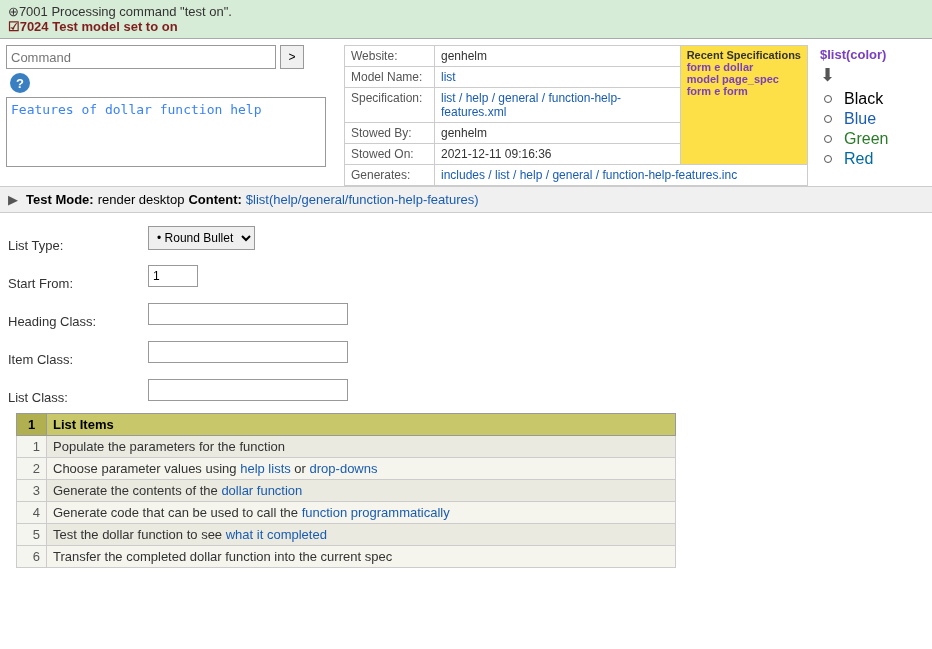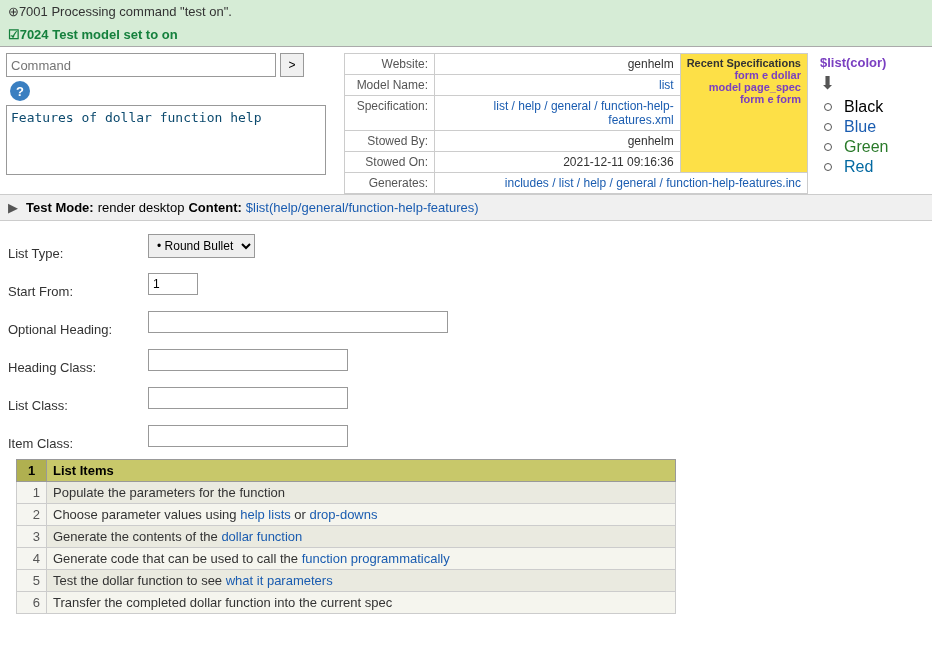--- a/index.html
+++ b/index.html
@@ -4,21 +4,21 @@
   <style>
     * { box-sizing: border-box; margin: 0; padding: 0; }
     body { font-family: Arial, sans-serif; font-size: 13px; background: #fff; }
 
     .top-banner {
       background: #d6ecd6;
       padding: 4px 8px;
       border-bottom: 1px solid #aaa;
     }
     .top-banner .line1 { color: #333; }
-    .top-banner .line2 { color: #15803d; font-weight: bold; margin-top: 8px; }
+    .top-banner .line2 { color: #7f1d1d; font-weight: bold; }
 
     .left-panel {
       width: 330px;
       flex-shrink: 0;
     }
 
     .command-row {
       display: flex;
       align-items: flex-end;
       gap: 4px;
@@ -64,28 +64,27 @@
       justify-content: center;
       cursor: pointer;
     }
 
     .text-area-box {
       width: 320px;
       height: 70px;
       border: 1px solid #999;
       padding: 4px;
       font-size: 13px;
-      color: #0c4a6e;
+      color: #3b82f6;
       background: #fff;
       resize: none;
     }
 
     .right-info {
       flex: 1;
-      text-align: right;
     }
 
     .info-table {
       border-collapse: collapse;
       width: 100%;
       font-size: 12px;
     }
 
     .info-table td {
       border: 1px solid #ccc;
@@ -379,33 +378,29 @@
     <div class="form-label">List Type:</div>
     <select class="list-type-select">
       <option>• Round Bullet</option>
     </select>
   </div>
   <div class="form-row">
     <div class="form-label">Start From:</div>
     <input class="form-input form-input-sm" type="text" value="1" style="">
   </div>
   <div class="form-row">
-    <div class="form-label">Optional Heading:</div>
-    <input class="form-input form-input-md" type="text" style="">
-  </div>
-  <div class="form-row">
     <div class="form-label">Heading Class:</div>
     <input class="form-input form-input-lg" type="text" style="">
   </div>
   <div class="form-row">
+    <div class="form-label">Item Class:</div>
+    <input class="form-input form-input-lg" type="text" style="">
+  </div>
+  <div class="form-row">
     <div class="form-label">List Class:</div>
-    <input class="form-input form-input-lg" type="text" style="">
-  </div>
-  <div class="form-row">
-    <div class="form-label">Item Class:</div>
     <input class="form-input form-input-lg" type="text" style="">
   </div>
 
   <table class="list-table">
     <tbody>
         <tr class="header-row">
       <td class="num-col">1</td>
       <td>List Items</td>
     </tr>
     <tr class="item-row">
@@ -426,21 +421,21 @@
     </tr>
     <tr class="item-row">
       <td class="num-cell">4</td>
       <td class="text-cell">
         Generate code that can be used to call the <a href="#">function programmatically</a>
       </td>
     </tr>
     <tr class="item-row">
       <td class="num-cell">5</td>
       <td class="text-cell">
-        Test the dollar function to see <a href="#">what it parameters</a>
+        Test the dollar function to see <a href="#">what it completed</a>
       </td>
     </tr>
     <tr class="item-row">
       <td class="num-cell">6</td>
       <td class="text-cell">Transfer the completed dollar function into the current spec</td>
     </tr>
   </tbody>
     </table>
 </div>
 

